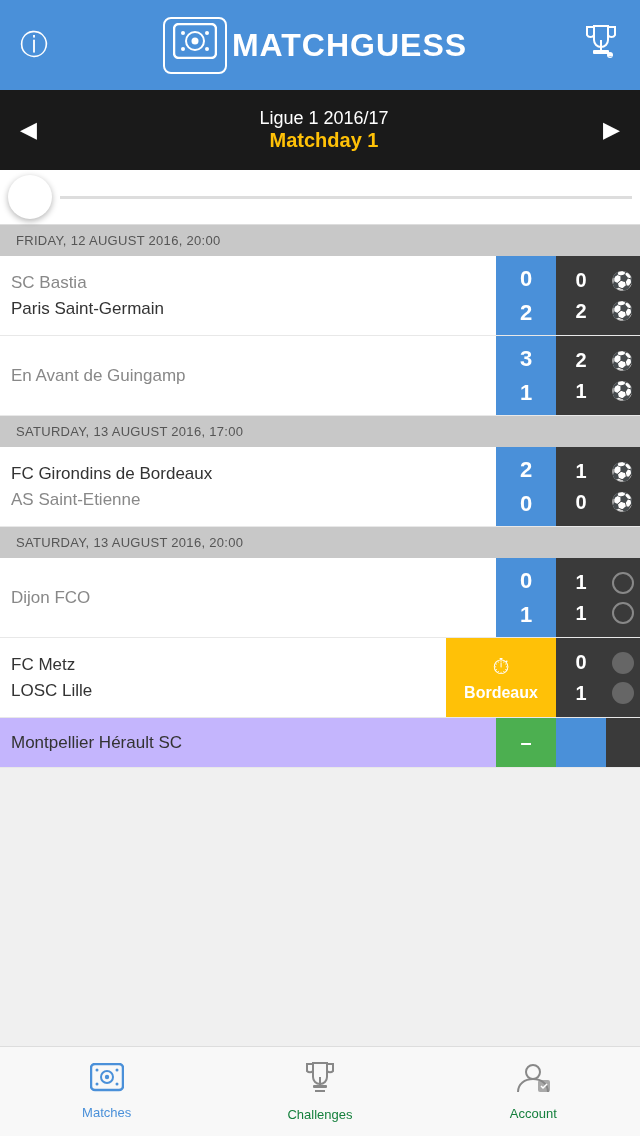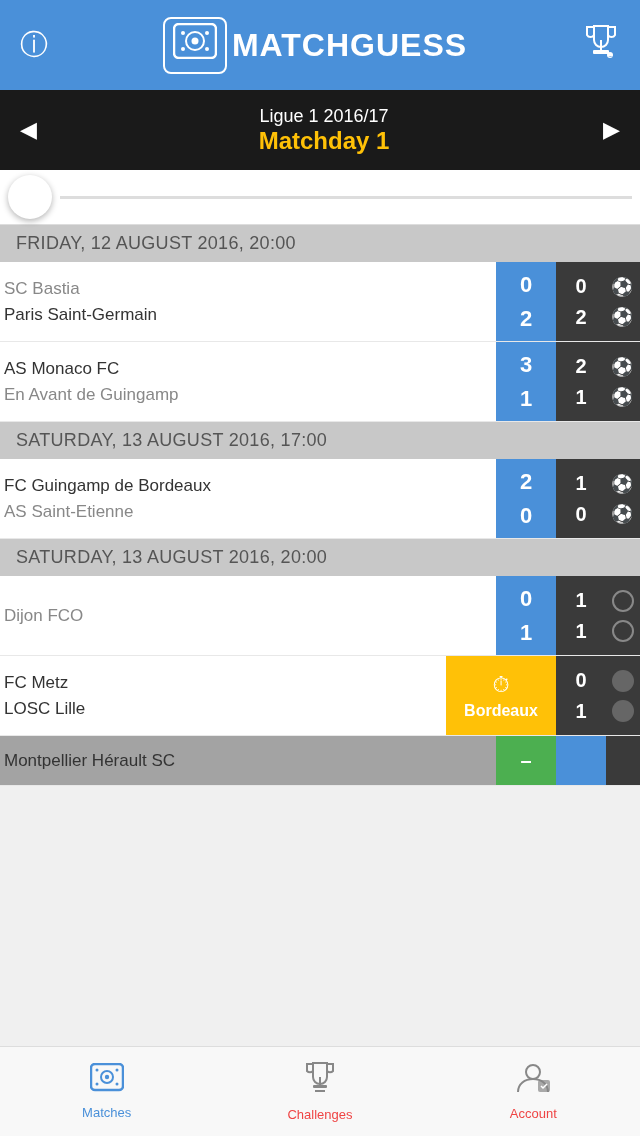--- a/index.html
+++ b/index.html
@@ -66,21 +66,21 @@
       text-align: center;
       margin-left: 8px;
     }
     .matchday-league {
       color: white;
       font-size: 18px;
       font-weight: 400;
     }
     .matchday-label {
       color: #FFC107;
-      font-size: 24px;
+      font-size: 20px;
       font-weight: 700;
     }
 
     
     .slider-row {
       background: white;
       height: 55px;
       display: flex;
       align-items: center;
       padding: 0 8px;
@@ -98,40 +98,40 @@
       flex: 1;
       height: 3px;
       background: #ddd;
       margin-left: 8px;
     }
 
     
     .date-separator {
       background: #c8c8c8;
       padding: 8px 16px;
-      font-size: 18px;
+      font-size: 13px;
       color: #555;
       font-weight: 500;
       letter-spacing: 0.3px;
     }
 
     
     .match-row {
       background: white;
       display: flex;
       align-items: stretch;
       border-bottom: 1px solid #e8e8e8;
       min-height: 80px;
     }
     .match-teams {
       flex: 1;
       display: flex;
       flex-direction: column;
       justify-content: center;
-      padding: 10px 4px;
+      padding: 10px 11px;
       gap: 6px;
     }
     .team-name {
       font-size: 17px;
       color: #333;
     }
     .team-name.bold {
       font-weight: 400;
     }
     .team-name.light {
@@ -241,33 +241,33 @@
     }
     .nav-item-icon {
       font-size: 28px;
       color: #888;
     }
     .nav-item-icon.active {
       color: #4A90D9;
     }
     .nav-item-label {
       font-size: 13px;
-      color: #ef4444;
+      color: #15803d;
     }
     .nav-item-label.active {
       color: #4A90D9;
     }
 
     .content-area {
       padding-bottom: 90px;
     }
 
     
     .partial-row {
-      background: #a3a3a3;
+      background: #c4b5fd;
       display: flex;
       align-items: stretch;
       height: 50px;
       overflow: hidden;
       border-bottom: 1px solid #e8e8e8;
     }
   </style>
 </head>
 <body>
 
@@ -334,21 +334,20 @@
       <span class="result-val">2</span>
     </div>
     <div class="ball-col">
       <span class="ball-icon">⚽</span>
       <span class="ball-icon">⚽</span>
     </div>
   </div>
 
   <div class="match-row">
     <div class="match-teams">
-      <span class="team-name bold">AS Monaco FC</span>
       <span class="team-name light">En Avant de Guingamp</span>
     </div>
     <div class="score-col">
       <span class="score-val">3</span>
       <span class="score-val">1</span>
     </div>
     <div class="result-col">
       <span class="result-val">2</span>
       <span class="result-val">1</span>
     </div>
@@ -356,21 +355,21 @@
       <span class="ball-icon">⚽</span>
       <span class="ball-icon">⚽</span>
     </div>
   </div>
 
   <div class="date-separator">
     <span>SATURDAY, 13 AUGUST 2016, 17:00</span>
   </div>
   <div class="match-row">
     <div class="match-teams">
-      <span class="team-name bold">FC Guingamp de Bordeaux</span>
+      <span class="team-name bold">FC Girondins de Bordeaux</span>
       <span class="team-name light">AS Saint-Etienne</span>
     </div>
     <div class="score-col">
       <span class="score-val">2</span>
       <span class="score-val">0</span>
     </div>
     <div class="result-col">
       <span class="result-val">1</span>
       <span class="result-val">0</span>
     </div>

